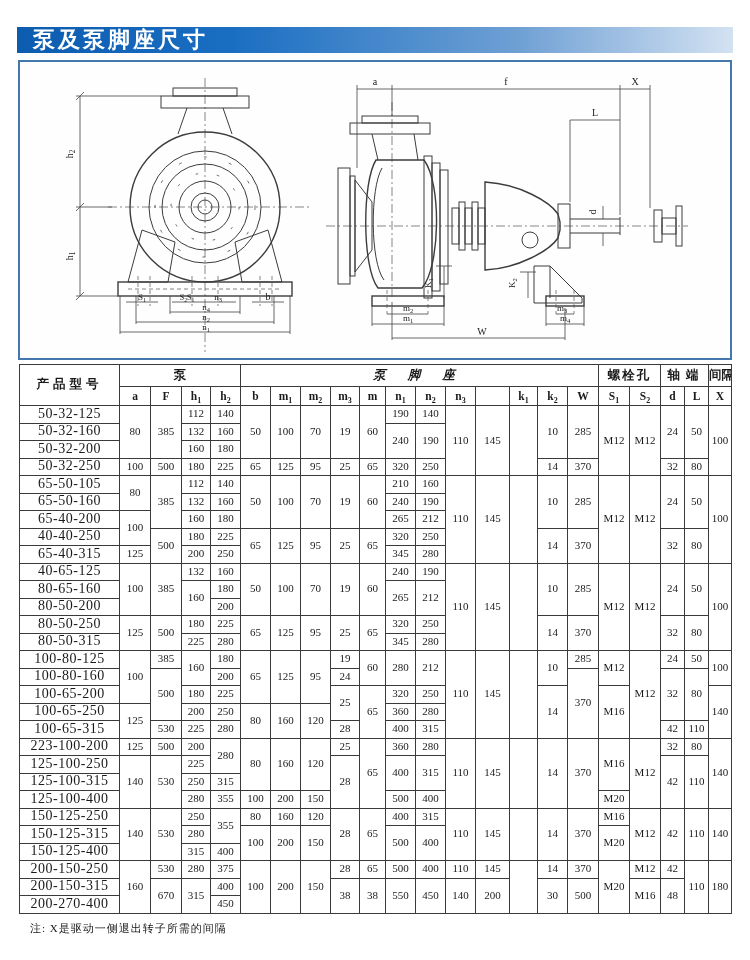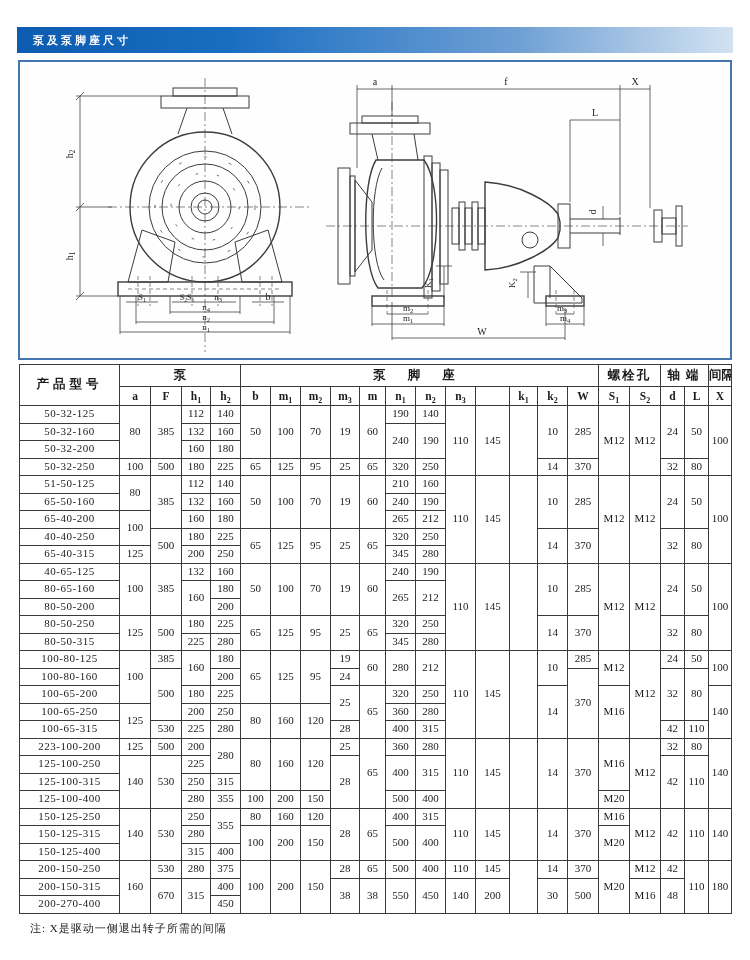--- a/index.html
+++ b/index.html
@@ -1,39 +1,39 @@
 <!DOCTYPE html>
 <html><head>
 <meta charset="utf-8">
 <style>
   html,body{margin:0;padding:0;}
   body{width:750px;height:960px;background:#ffffff;position:relative;
        font-family:"Liberation Serif","DejaVu Serif",serif;color:#1a1a1a;}
   .header-bar{position:absolute;left:17px;top:27px;width:716px;height:26px;
        background:linear-gradient(90deg,#0c5cb0 0%,#1a6ec2 30%,#6fa0d4 70%,#d3e2f2 100%);
        display:flex;align-items:center;}
-  .header-bar .t{color:#ffffff;font-weight:bold;font-size:11px;letter-spacing:3px;
+  .header-bar .t{color:#ffffff;font-weight:bold;font-size:22px;letter-spacing:3px;
        padding-left:16px;font-family:"DejaVu Sans","Liberation Sans",sans-serif;text-align:right;}
   .diagram-box{position:absolute;left:18px;top:60px;width:710px;height:296px;
        border:2px solid #4377ad;background:#fefefe;}
   .diagram-box svg{display:block;}
   .dwg{stroke:#3c3c3c;stroke-width:1;fill:none;}
   .dwg2{stroke:#3c3c3c;stroke-width:1.4;fill:none;}
   .cl{stroke:#555;stroke-width:0.7;fill:none;stroke-dasharray:9 3 2 3;}
   .dash{stroke:#555;stroke-width:0.7;fill:none;stroke-dasharray:4 3;}
   .dim{stroke:#444;stroke-width:0.8;fill:none;}
   svg text{font-family:"Liberation Serif","DejaVu Serif",serif;fill:#222;}
   table.dt{position:absolute;left:19px;top:364px;width:712px;
        border-collapse:collapse;table-layout:fixed;}
   .dt th,.dt td{border:1px solid #3a3a3a;text-align:center;vertical-align:middle;
        padding:0;font-size:11px;line-height:1.05;overflow:hidden;white-space:nowrap;}
   .dt thead tr:nth-child(1) th{height:21px;font-size:12.5px;font-weight:bold;}
   .dt thead tr:nth-child(2) th{height:18px;font-size:11.5px;font-weight:bold;}
   .dt tbody td{height:16.5px;}
-  .dt td.model{font-size:11px;letter-spacing:0.5px;}
+  .dt td.model{font-size:14px;letter-spacing:0.5px;}
   .dt sub{font-size:8px;line-height:0;}
   .note{position:absolute;left:30px;top:921px;font-size:11px;letter-spacing:1px;}
 </style>
 </head>
 <body>
 
 <div class="header-bar">
   <span class="t">泵及泵脚座尺寸</span>
 </div>
 
@@ -204,21 +204,21 @@
       <col style="width: 31px;">
       <col style="width: 31px;">
       <col style="width: 24px;">
       <col style="width: 24px;">
       <col style="width: 23px;">
     </colgroup>
     <thead>
       <tr>
         <th rowspan="2" style="letter-spacing: 4px;">产品型号</th>
         <th colspan="4" style="letter-spacing: 0px;">泵</th>
-        <th colspan="12" style="letter-spacing: 22px; text-indent: 11px;">泵脚座</th>
+        <th colspan="12" style="letter-spacing: 22px; text-indent: 11px; font-style: italic;">泵脚座</th>
         <th colspan="2" style="letter-spacing: 2px;">螺栓孔</th>
         <th colspan="2" style="letter-spacing: 6px; text-indent: 3px;">轴端</th>
         <th colspan="1" style="letter-spacing: 0px;">间隔</th>
       </tr>
       <tr>
         <th>a</th>
         <th>F</th>
         <th>h<sub>1</sub></th>
         <th>h<sub>2</sub></th>
         <th>b</th>
@@ -289,21 +289,21 @@
         <td>25</td>
         <td>65</td>
         <td>320</td>
         <td>250</td>
         <td>14</td>
         <td>370</td>
         <td>32</td>
         <td>80</td>
       </tr>
       <tr>
-        <td class="model">51-50-125</td>
+        <td class="model">65-50-105</td>
         <td rowspan="2">80</td>
         <td rowspan="3">385</td>
         <td>112</td>
         <td>140</td>
         <td rowspan="3">50</td>
         <td rowspan="3">100</td>
         <td rowspan="3">70</td>
         <td rowspan="3">19</td>
         <td rowspan="3">60</td>
         <td>210</td>

